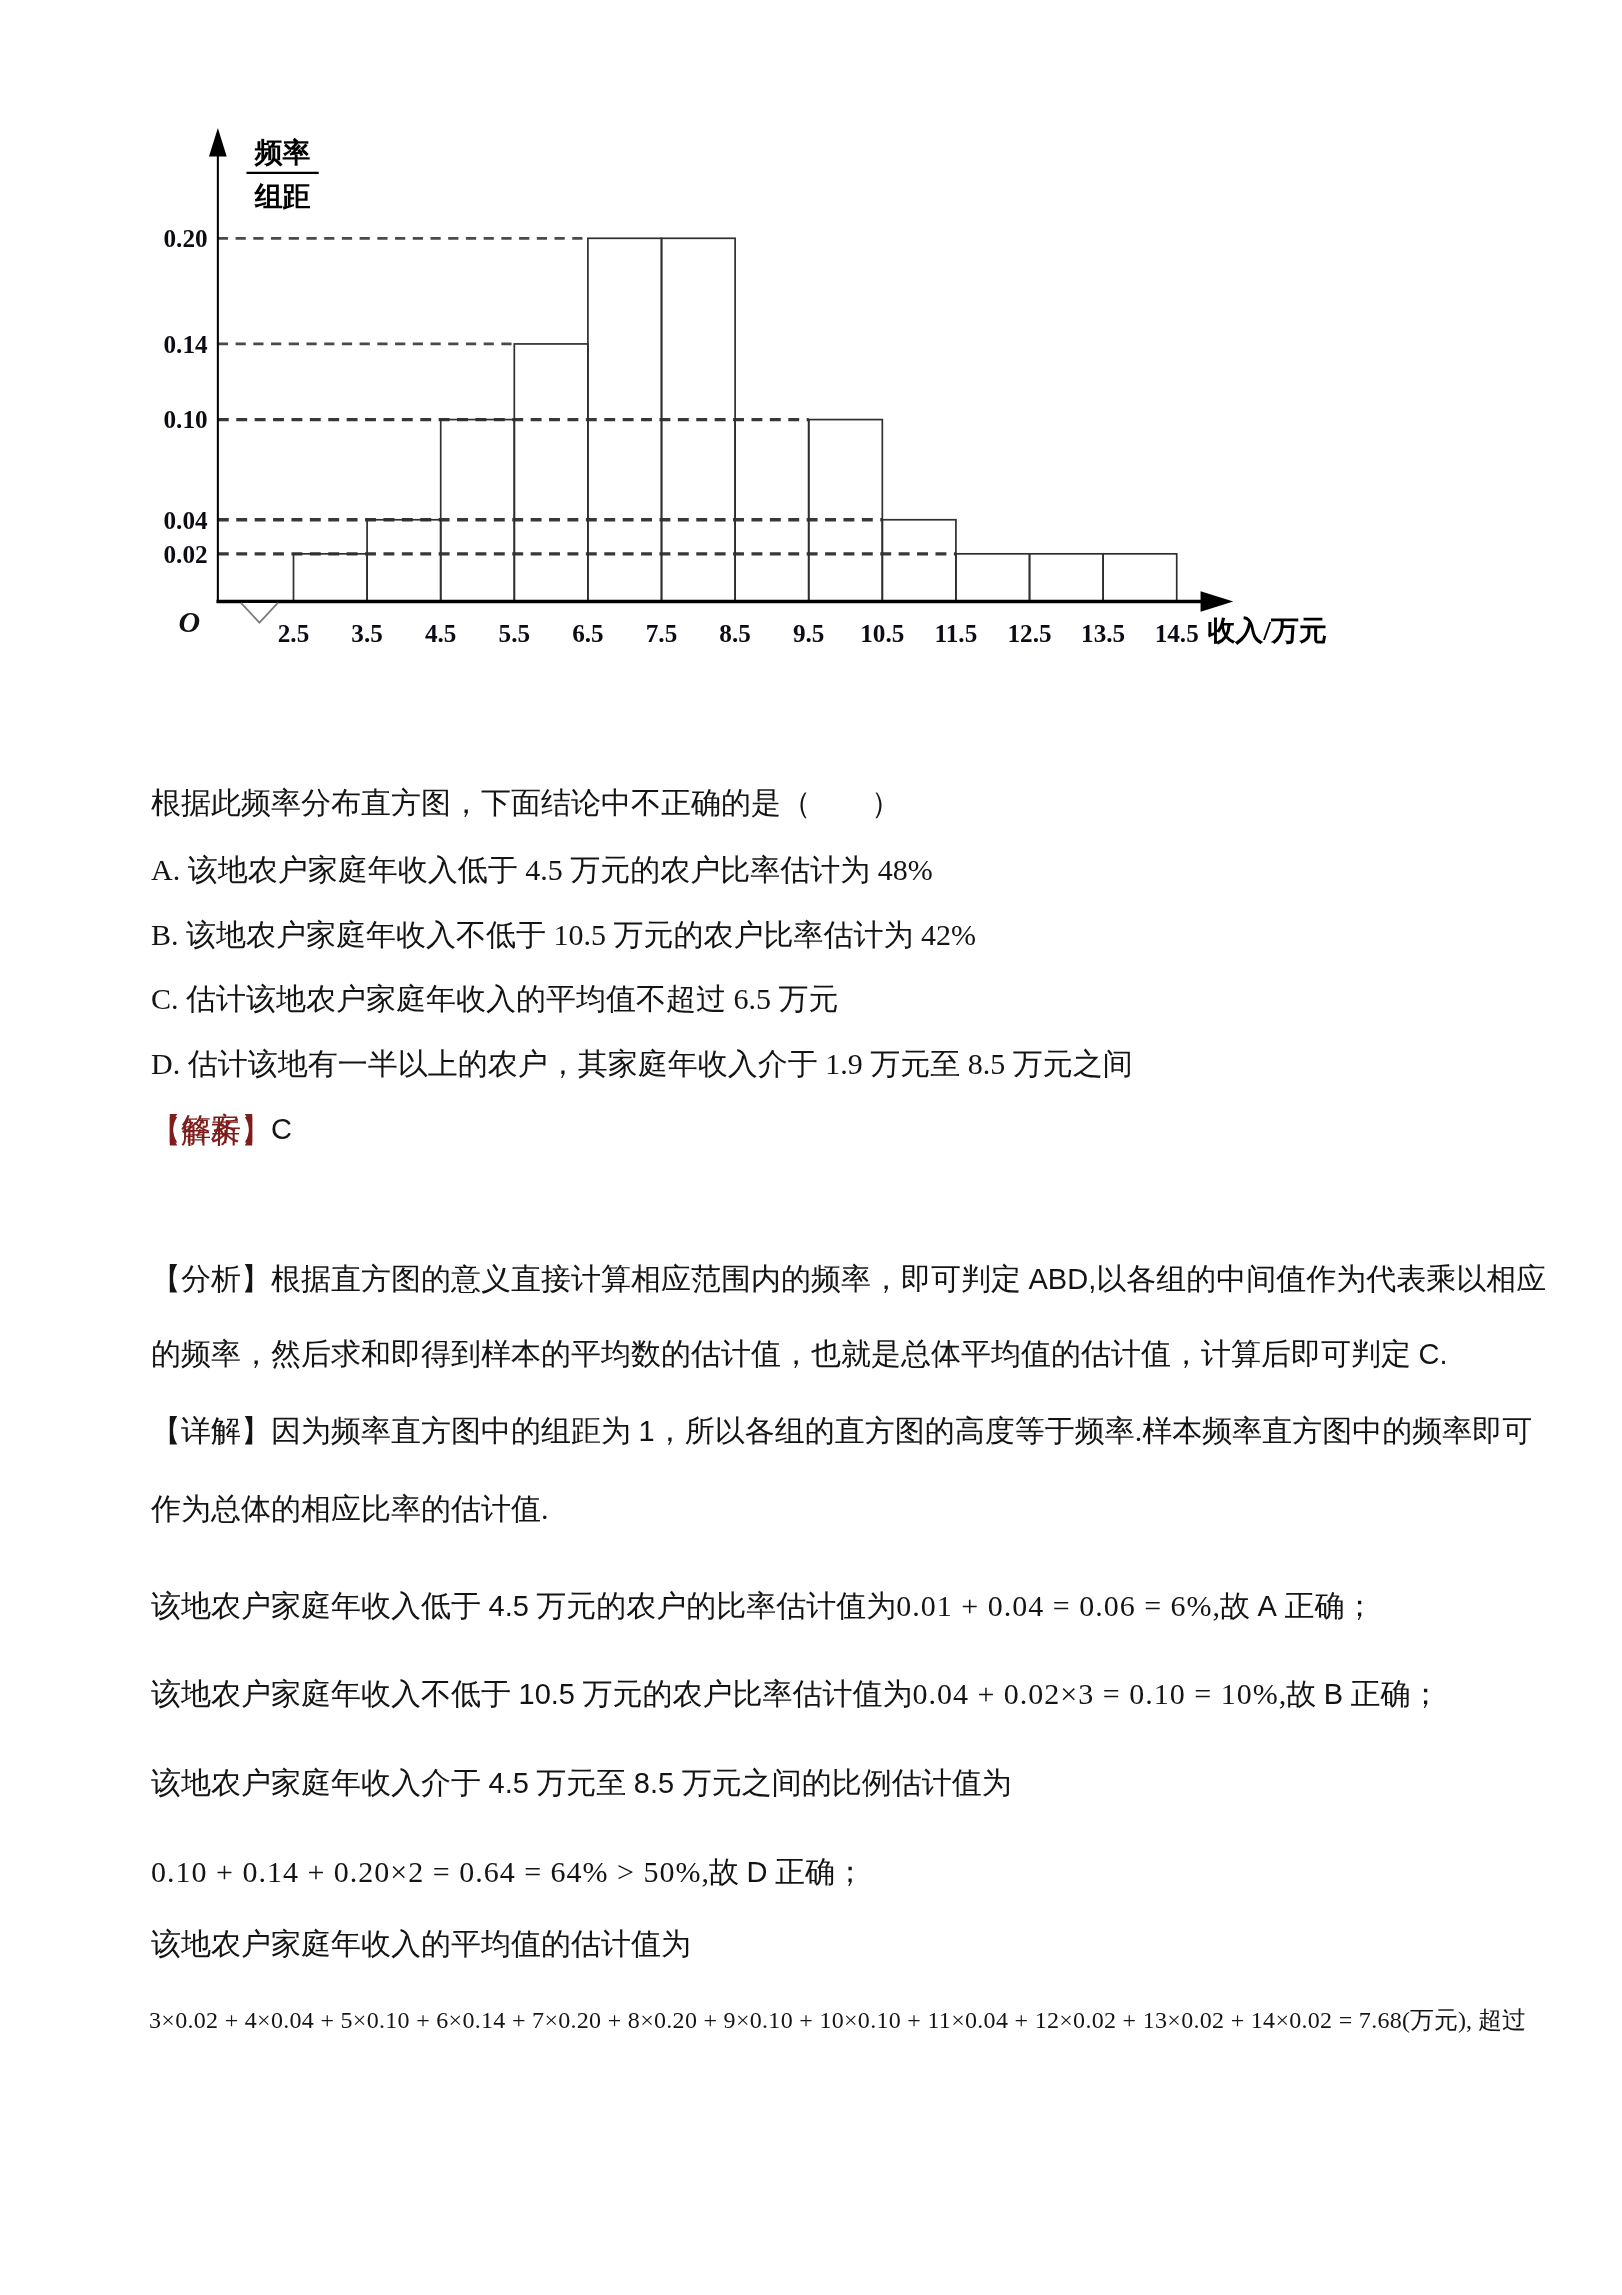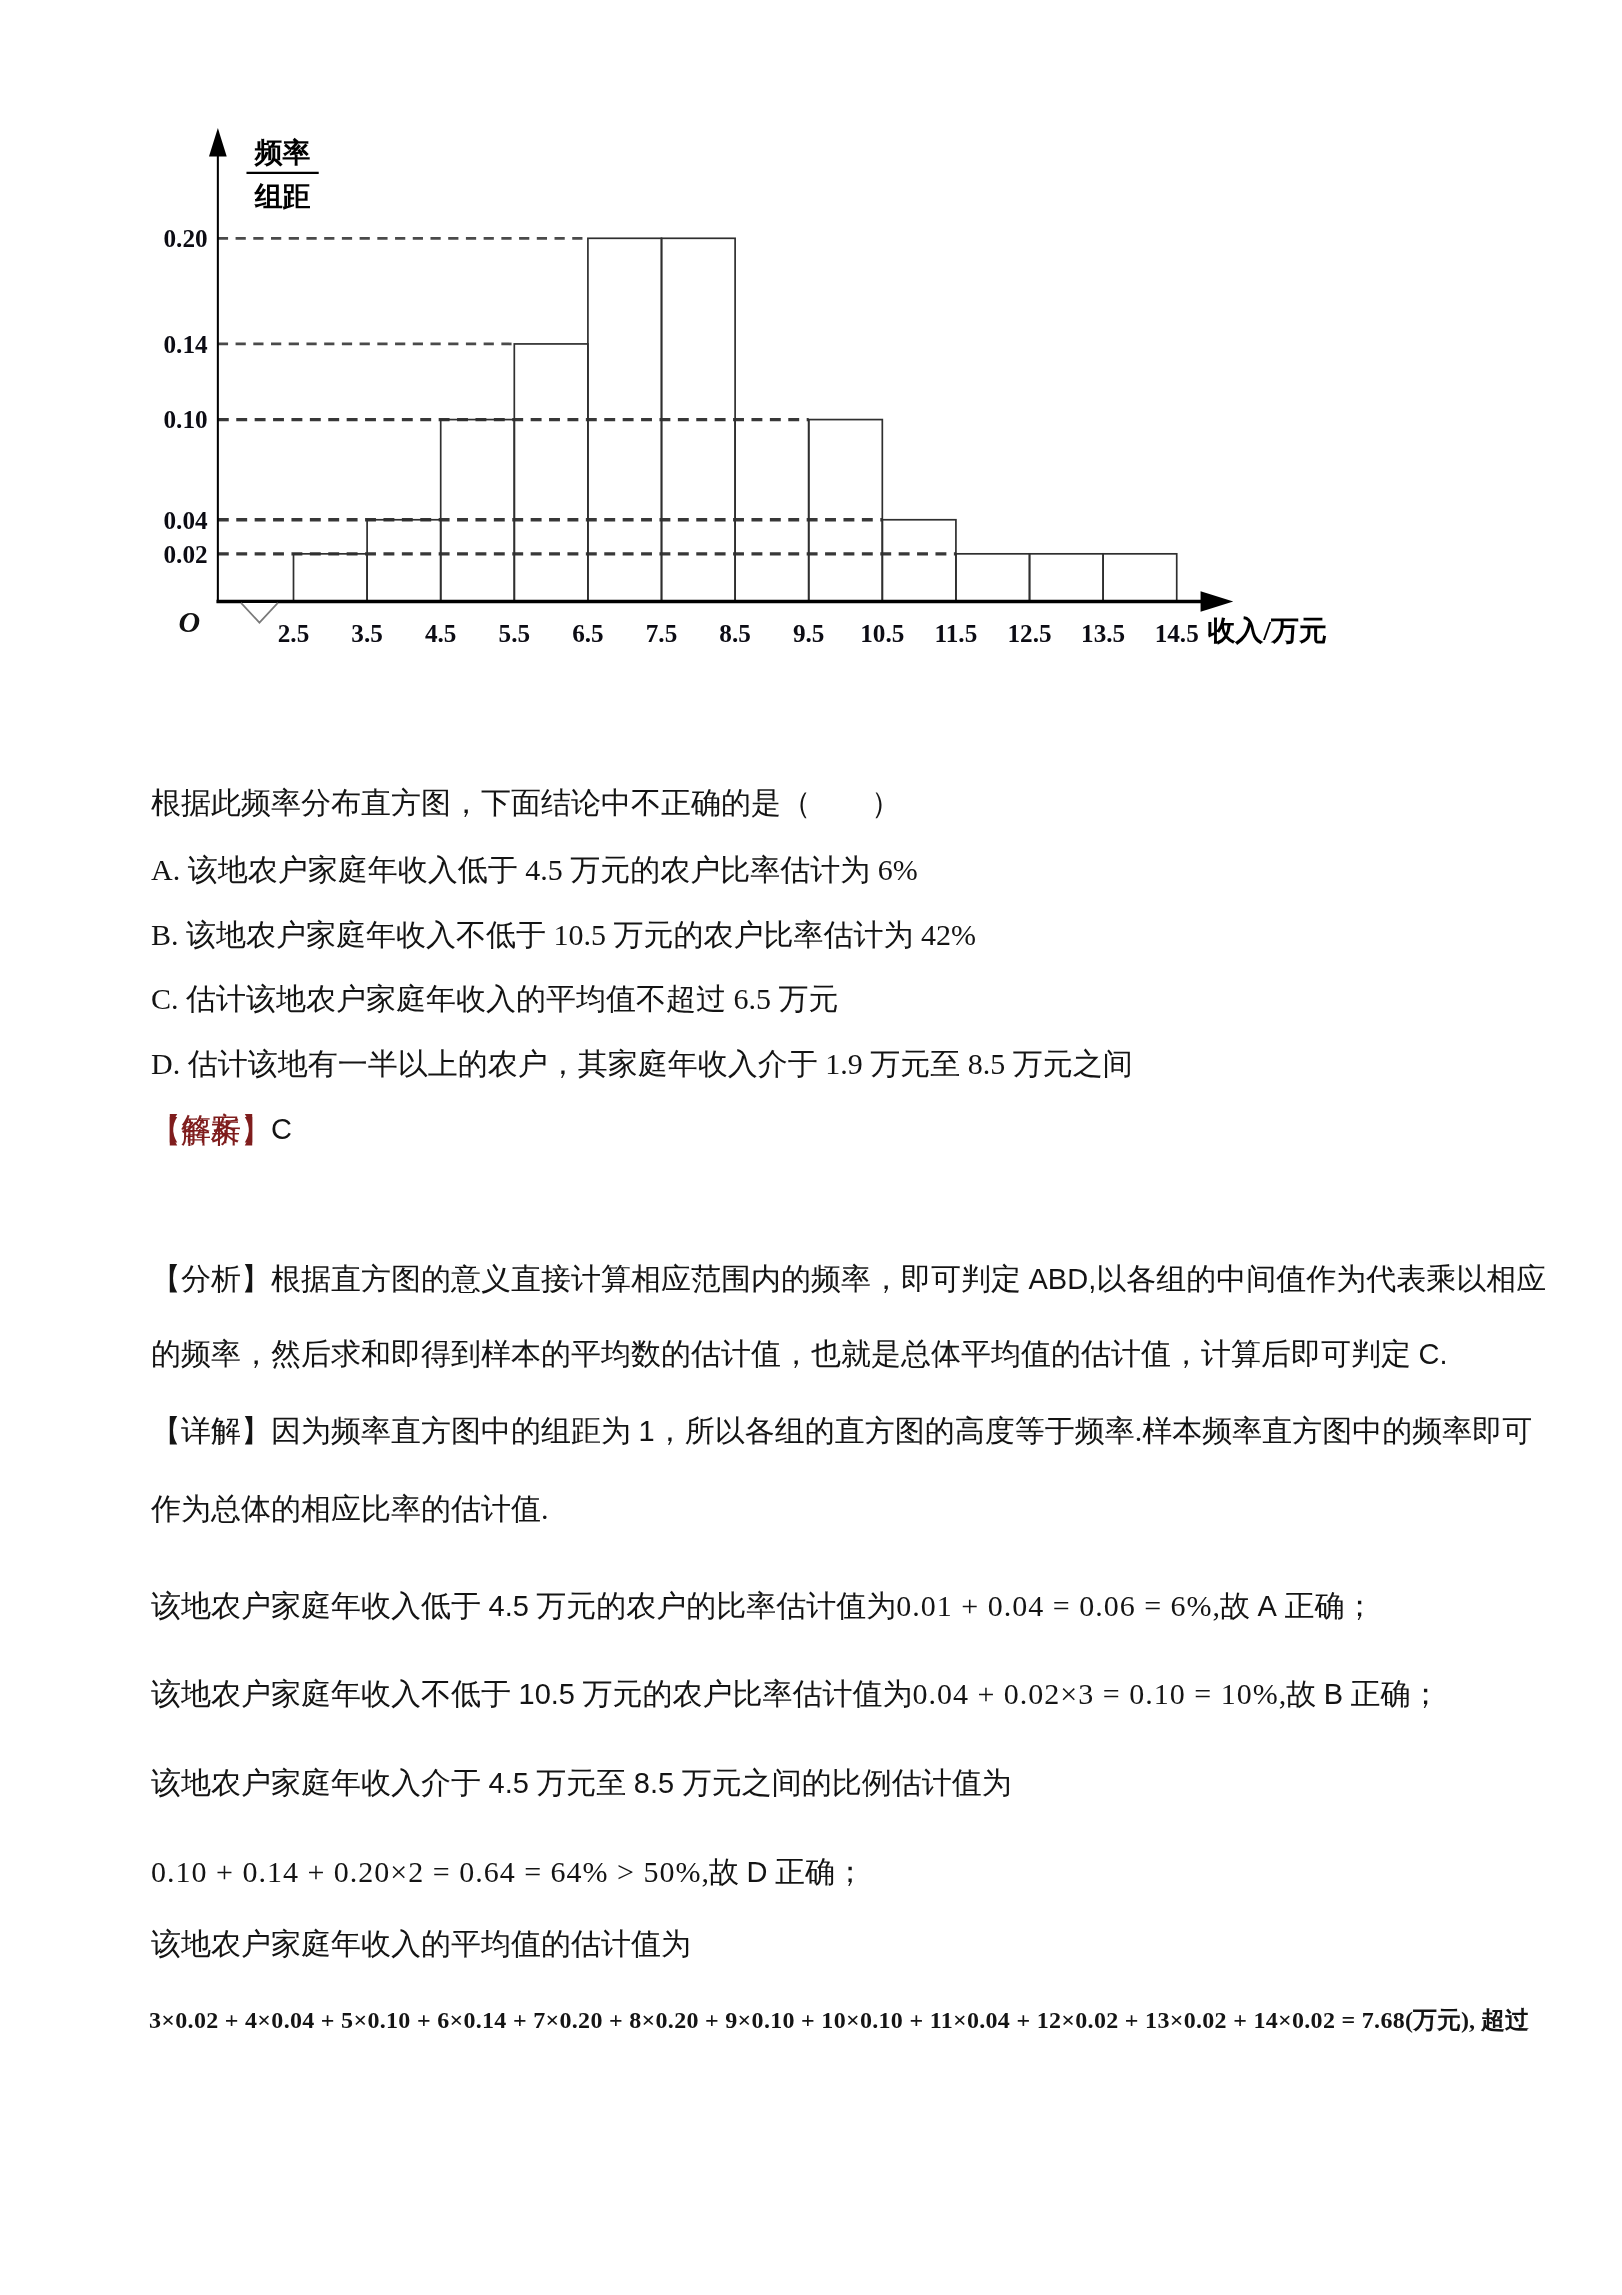--- a/index.html
+++ b/index.html
@@ -18,21 +18,21 @@
   .notch{fill:#ffffff;stroke:#7a7a7a;stroke-width:2.5;}
   .ytick,.xtick{font:bold 37px "Liberation Serif","DejaVu Serif",serif;fill:#0c0c14;}
   .origin{font:italic bold 44px "Liberation Serif","DejaVu Serif",serif;fill:#111;}
   .axtitle{font:bold 41px "Liberation Serif","DejaVu Serif",serif;fill:#000;}
   .fracline{stroke:#000;stroke-width:3.5;}
   
   .ln{position:absolute;left:151px;font-size:30px;line-height:41px;white-space:nowrap;color:#141414;}
   .ln .blue{color:#7f1d1d;}
   .ln .num{font-family:"Liberation Sans","DejaVu Sans",sans-serif;font-size:29px;}
   .ln .math{letter-spacing:1px;}
-  .ln-small{font-size:24px;left:149px;letter-spacing:0px;font-weight:bold;}
+  .ln-small{font-size:24px;left:149px;letter-spacing:0px;}
   .ln-small .math{letter-spacing:0.3px;}
 </style>
 </head>
 <body>
 
 <div class="page">
 
   <div class="chart-wrap">
     <svg id="chart" viewBox="0 0 2000 830" preserveAspectRatio="xMinYMin meet">
         <line x1="170" y1="200" x2="713" y2="200" class="dash-light"></line>
@@ -81,21 +81,21 @@
         <line x1="212" y1="104" x2="318" y2="104" class="fracline"></line>
         <text x="265" y="152" text-anchor="middle" class="axtitle">组距</text>
       </svg>
   </div>
 
   <div class="ln" style="top:782px">
     <span>根据此频率分布直方图，下面结论中不正确的是（　　）</span>
   </div>
 
   <div class="ln" style="top:849px">
-    <span>A. 该地农户家庭年收入低于 4.5 万元的农户比率估计为 6%</span>
+    <span>A. 该地农户家庭年收入低于 4.5 万元的农户比率估计为 48%</span>
   </div>
   <div class="ln" style="top:914px">
     <span>B. 该地农户家庭年收入不低于 10.5 万元的农户比率估计为 42%</span>
   </div>
   <div class="ln" style="top:978px">
     <span>C. 估计该地农户家庭年收入的平均值不超过 6.5 万元</span>
   </div>
   <div class="ln" style="top:1043px">
     <span>D. 估计该地有一半以上的农户，其家庭年收入介于 1.9 万元至 8.5 万元之间</span>
   </div>

